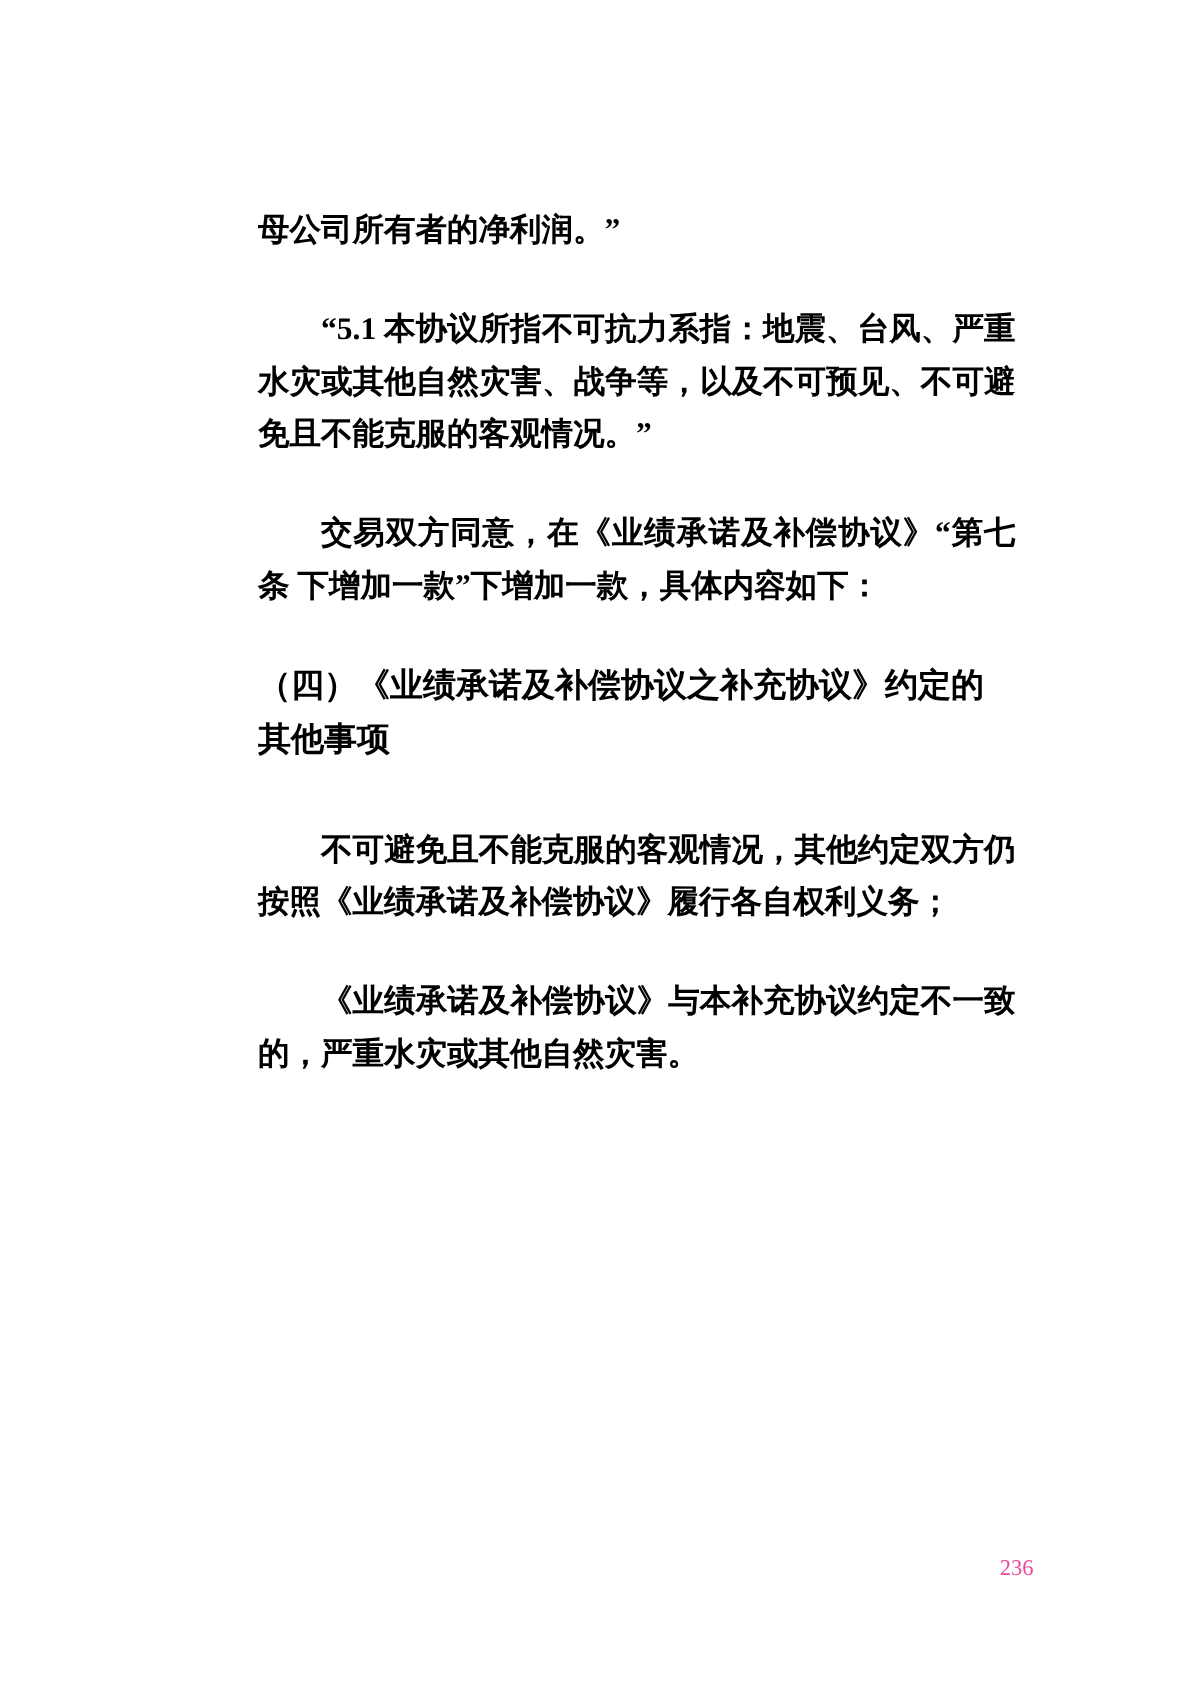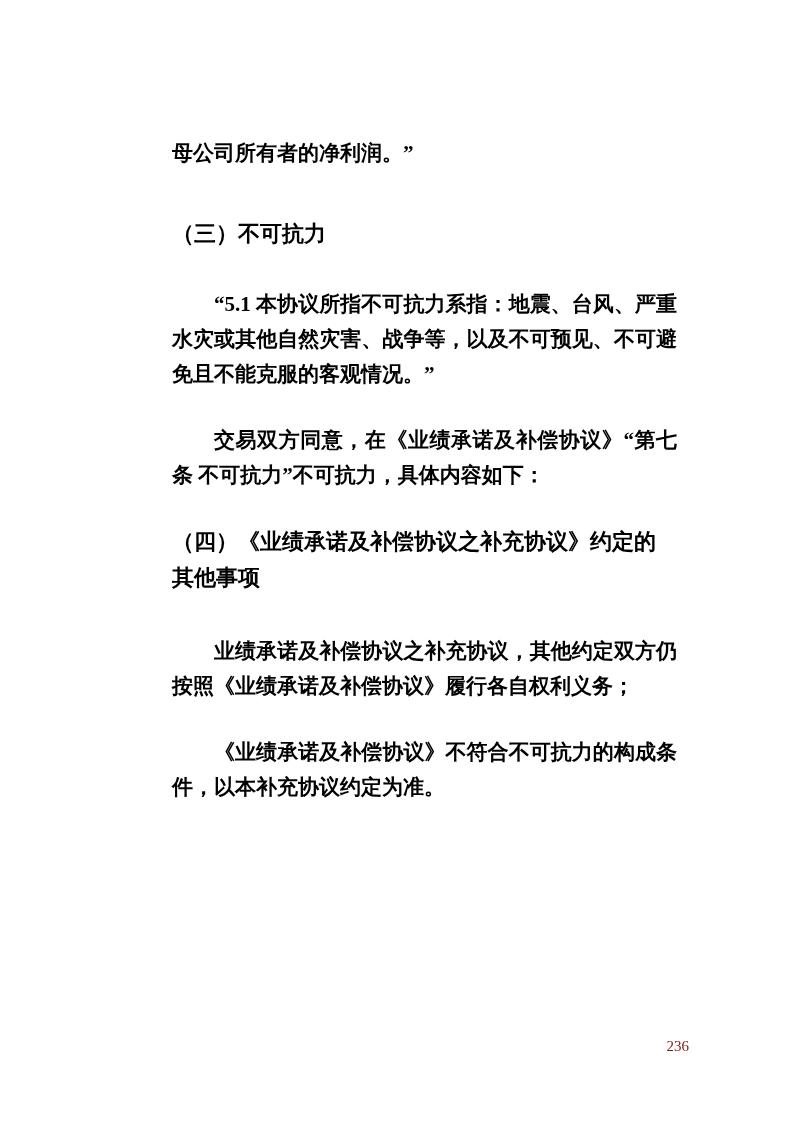--- a/index.html
+++ b/index.html
@@ -54,44 +54,43 @@
     margin-bottom: 12px;
   }
 
   .page-number {
     position: absolute;
     top: 999px;
     right: 117px;
     font-size: 15px;
     font-weight: normal;
     font-family: "Liberation Serif", "DejaVu Serif", serif;
-    color: #7f1d1d;
+    color: #ec4899;
   }
 </style>
 </head>
 <body>
 
 <div class="page">
 
   <div class="content">
 
     <p class="body-text">母公司所有者的净利润。”</p>
 
-    <h2 class="section-heading heading-3">（三）不可抗力</h2>
 
 
     <p class="body-text indent">“5.1 本协议所指不可抗力系指：地震、台风、严重水灾或其他自然灾害、战争等，以及不可预见、不可避免且不能克服的客观情况。”</p>
 
-    <p class="body-text indent">交易双方同意，在《业绩承诺及补偿协议》“第七条 不可抗力”不可抗力，具体内容如下：</p>
+    <p class="body-text indent">交易双方同意，在《业绩承诺及补偿协议》“第七条 下增加一款”下增加一款，具体内容如下：</p>
 
 
     <h2 class="section-heading heading-4">（四）《业绩承诺及补偿协议之补充协议》约定的其他事项</h2>
 
-    <p class="body-text indent">业绩承诺及补偿协议之补充协议，其他约定双方仍按照《业绩承诺及补偿协议》履行各自权利义务；</p>
+    <p class="body-text indent">不可避免且不能克服的客观情况，其他约定双方仍按照《业绩承诺及补偿协议》履行各自权利义务；</p>
 
-    <p class="body-text indent">《业绩承诺及补偿协议》不符合不可抗力的构成条件，以本补充协议约定为准。</p>
+    <p class="body-text indent">《业绩承诺及补偿协议》与本补充协议约定不一致的，严重水灾或其他自然灾害。</p>
 
 
   </div>
 
   <div class="page-number">236</div>
 
 </div>
 
 </body></html>

